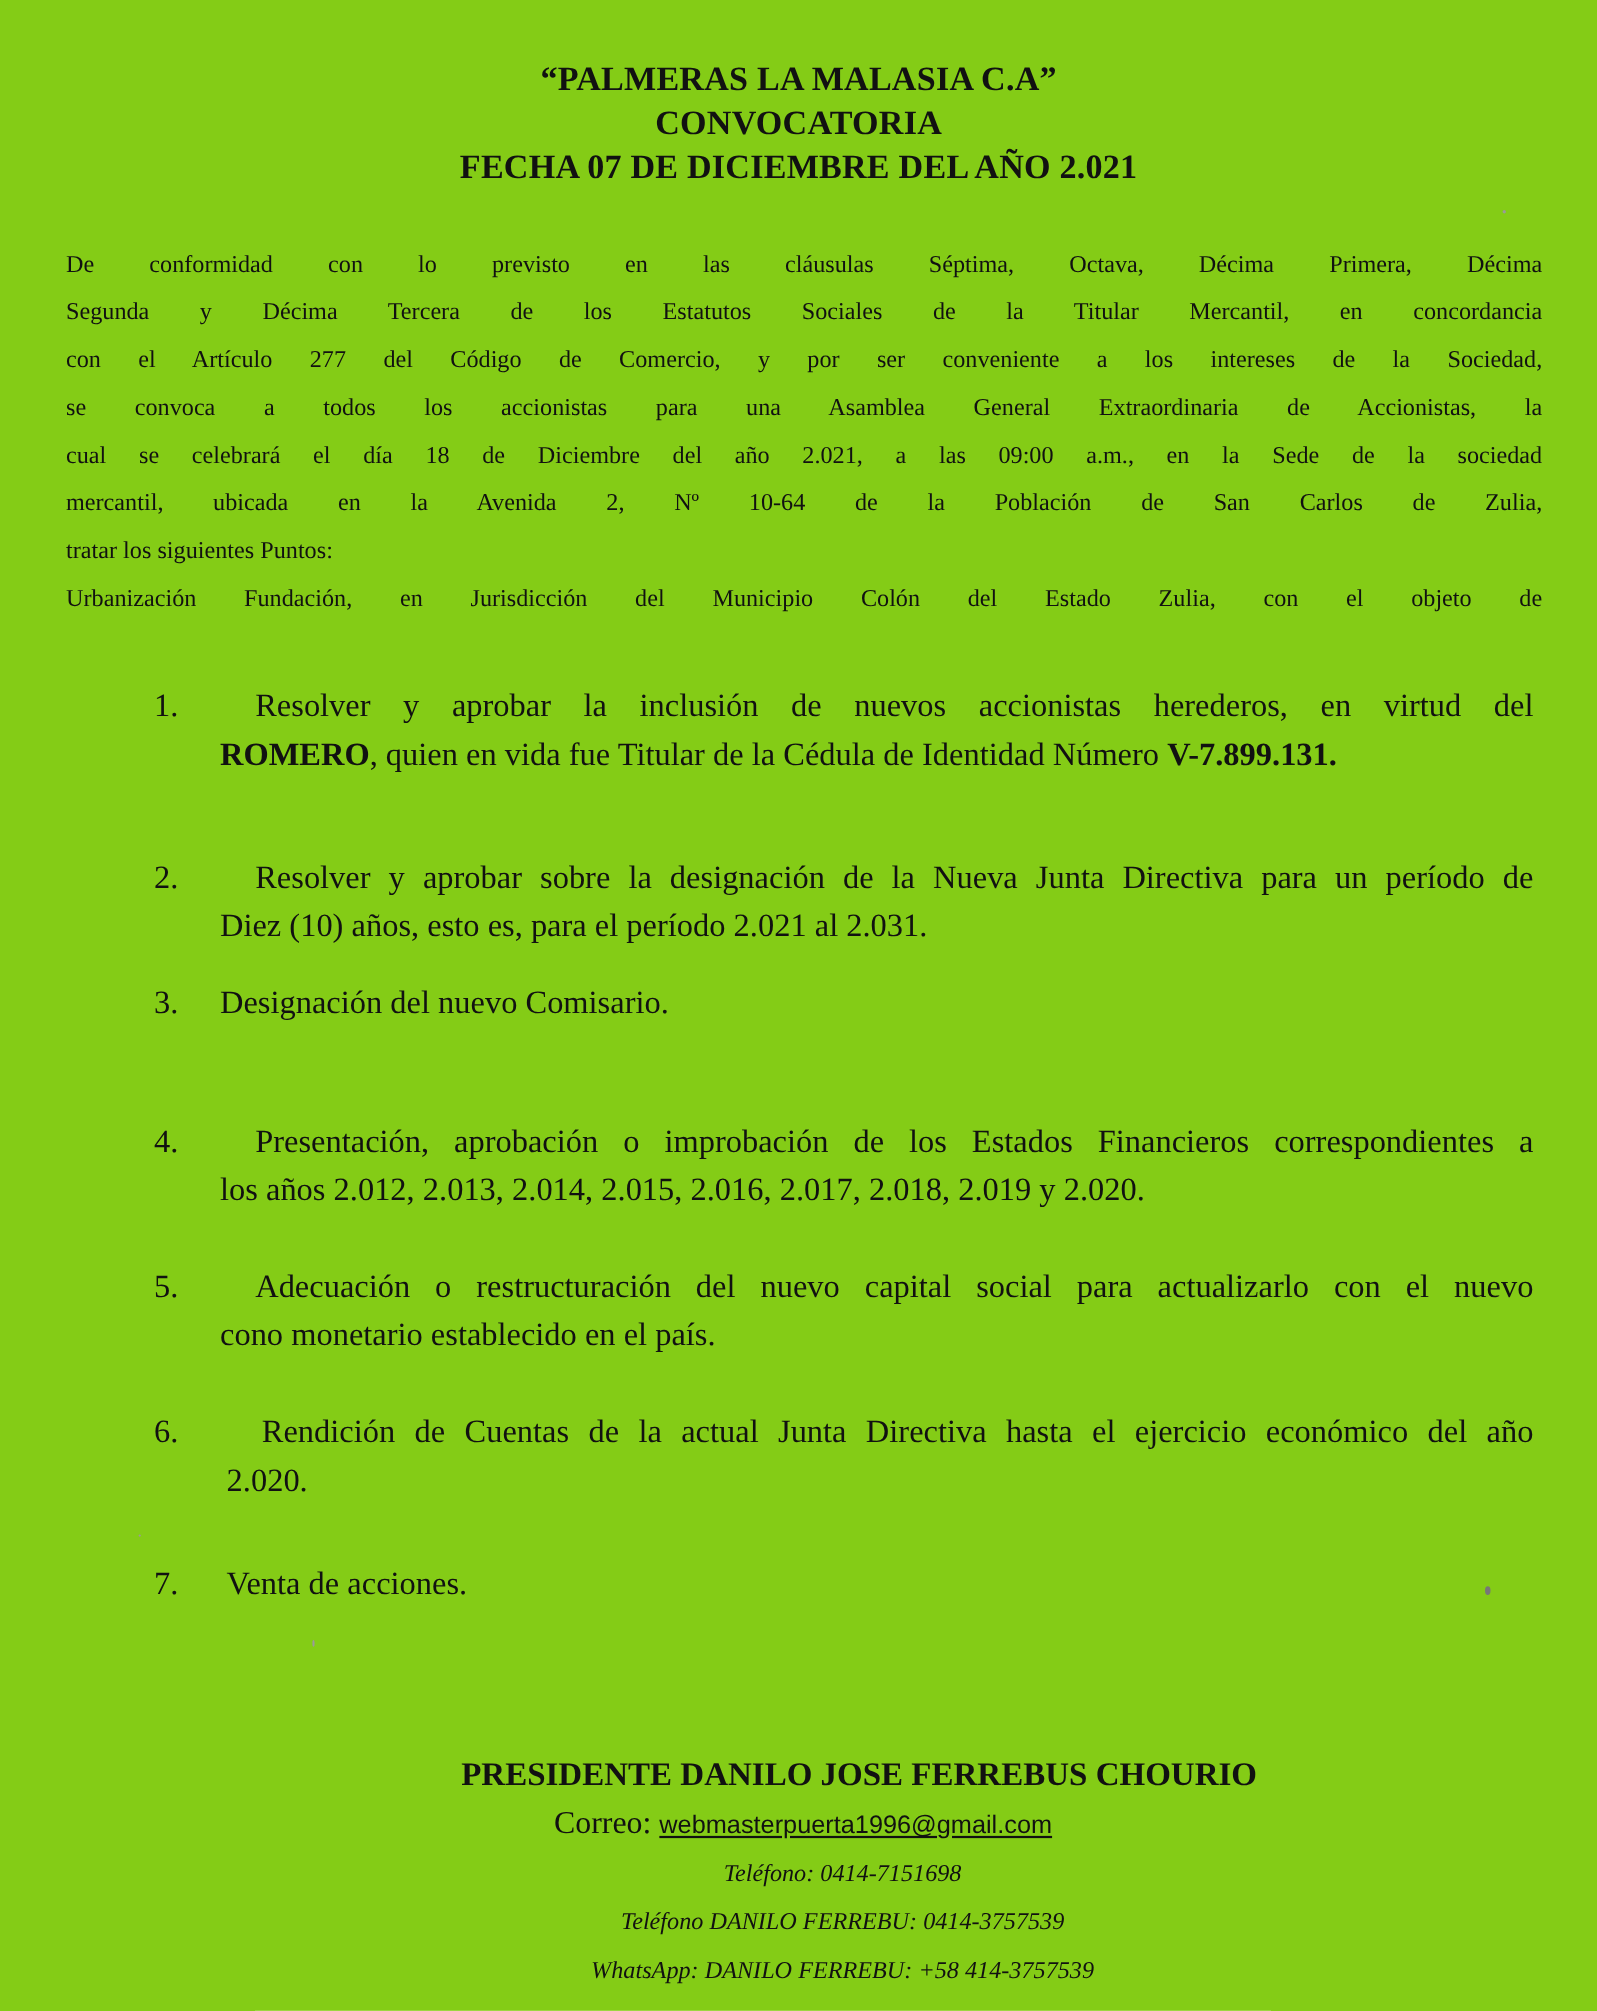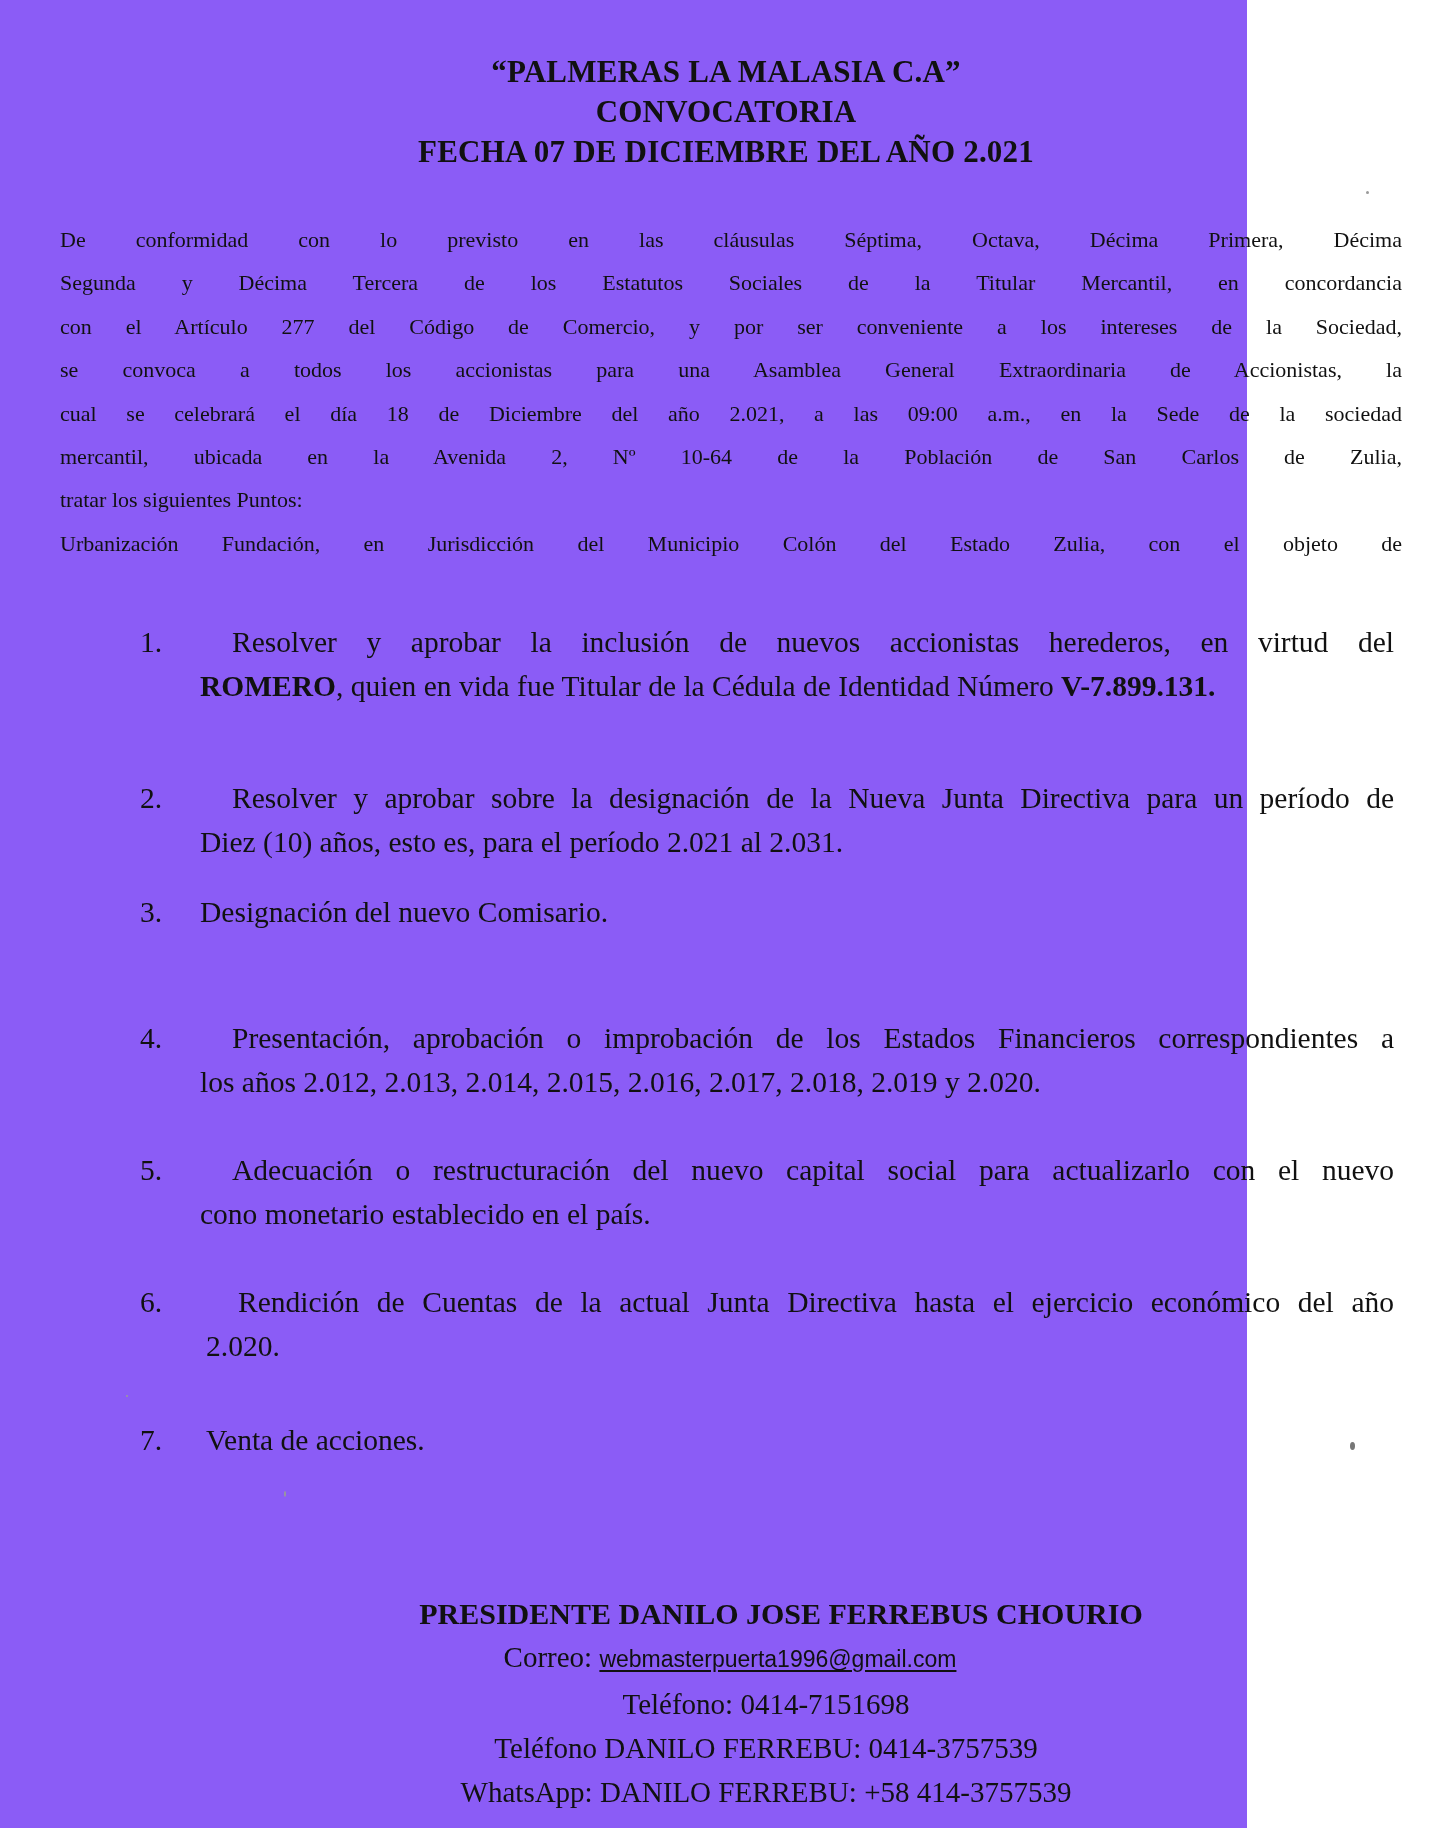--- a/index.html
+++ b/index.html
@@ -11,23 +11,23 @@
       width: 1452px;
       height: 1828px;
       position: relative;
       overflow: hidden;
       font-family: "Liberation Serif", "DejaVu Serif", serif;
       color: #111111;
     }
     .page {
       position: absolute;
       left: 0; top: 0;
-      width: 1247px;
+      width: 1452px;
       height: 1828px;
-      background: #8b5cf6;
+      background: #84cc16;
     }
     .header {
       position: absolute;
       left: 0;
       width: 1452px;
       top: 52px;
       text-align: center;
       font-weight: bold;
       font-size: 31px;
       line-height: 40px;
@@ -109,24 +109,25 @@
       padding-left: 8px;
     }
     .footer .mail-row .mail {
       font-family: "Liberation Sans", "DejaVu Sans", sans-serif;
       font-size: 23px;
       text-decoration: underline;
       text-underline-offset: 3px;
       color: #111;
     }
     .footer .phone {
-      font-size: 29px;
+      font-size: 22px;
       line-height: 44px;
       white-space: nowrap;
       padding-left: 80px;
+      font-style: italic;
     }
     .speck {
       position: absolute;
       background: #9a9a9a;
       border-radius: 50%;
     }
   </style>
 </head>
 <body>
 

